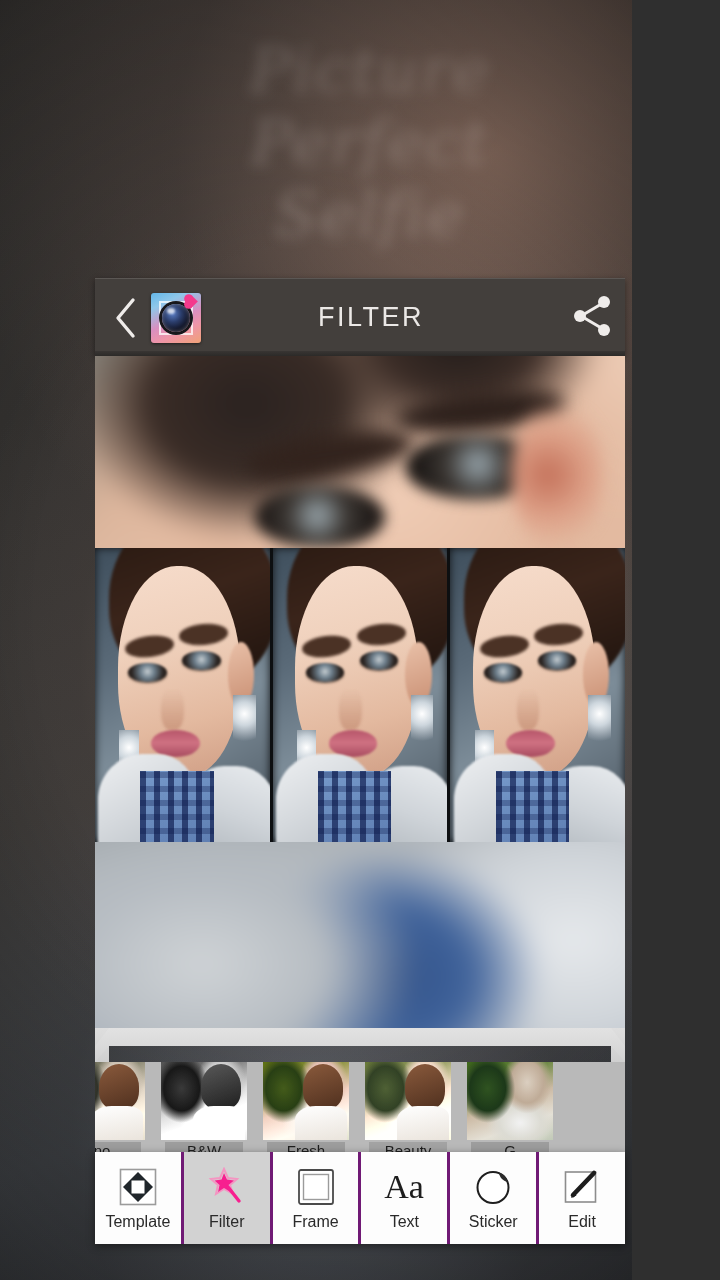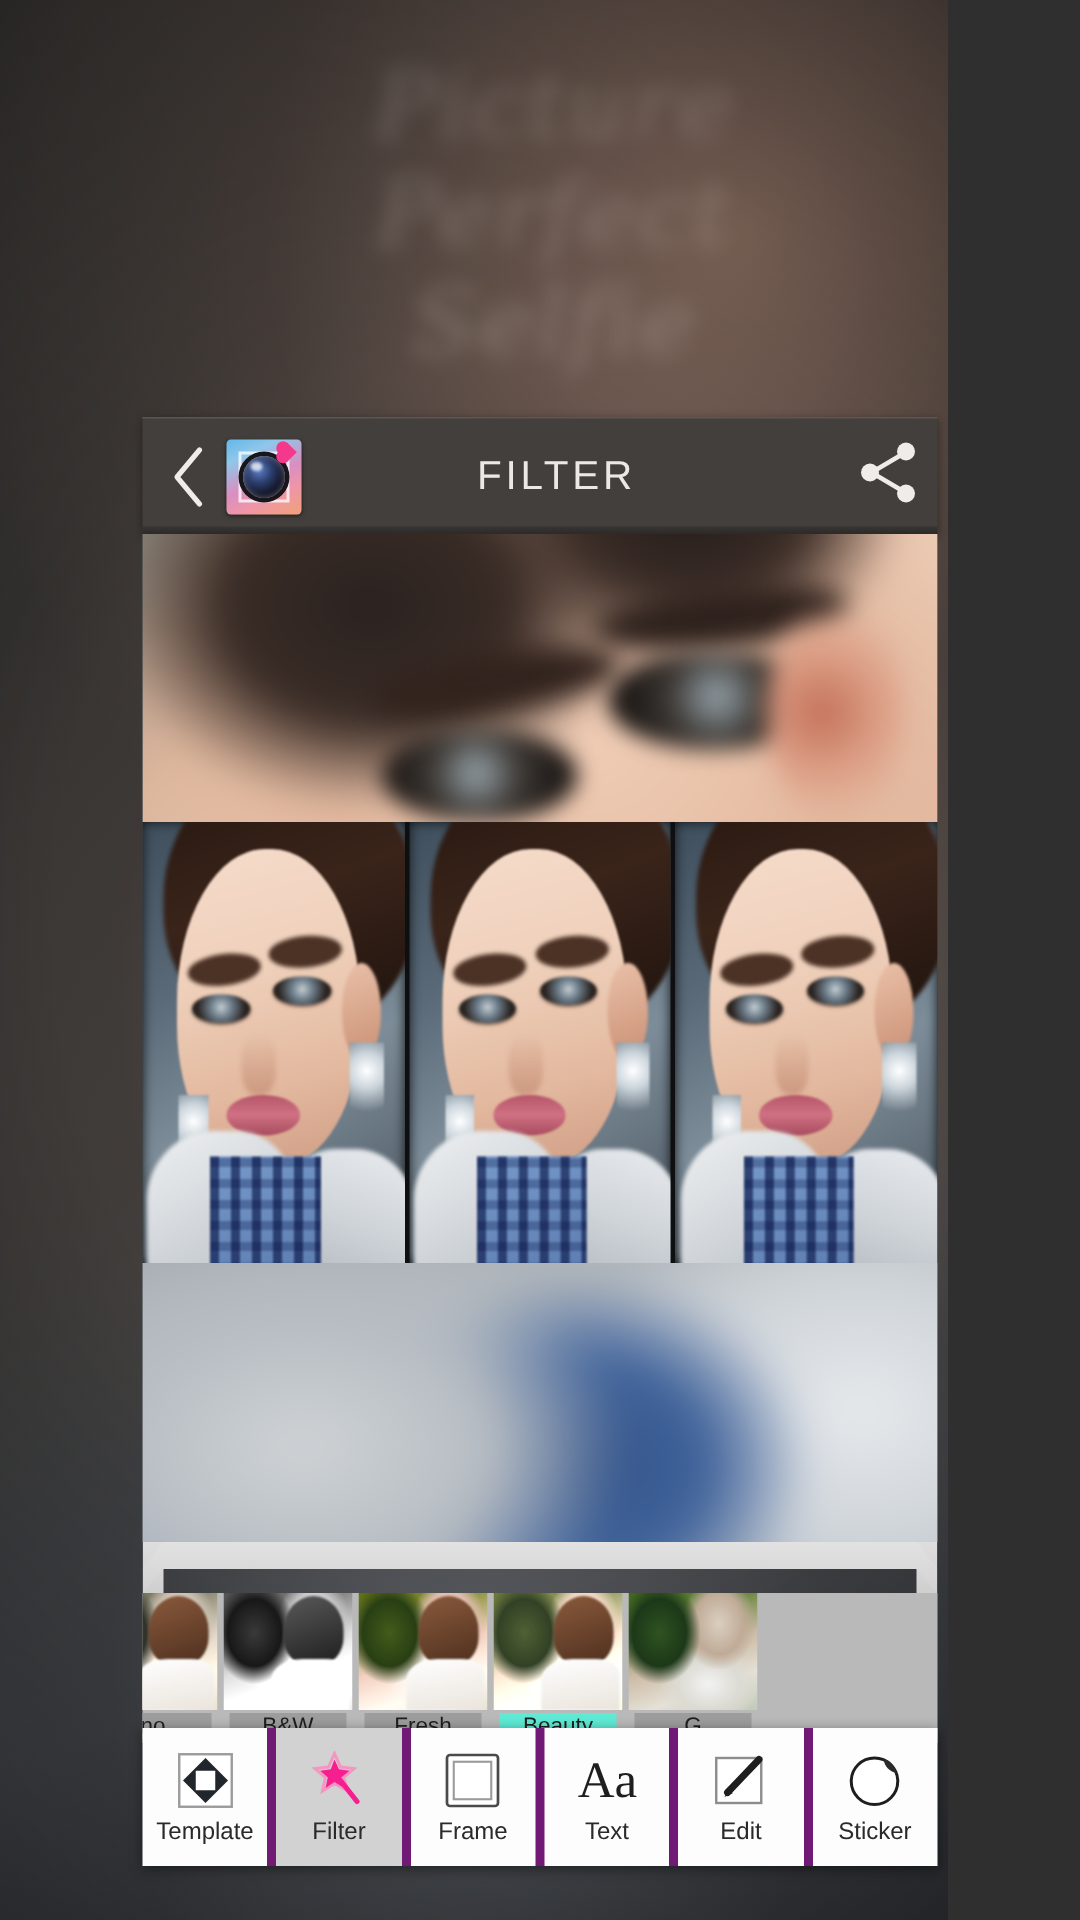--- a/index.html
+++ b/index.html
@@ -222,21 +222,21 @@
     background:linear-gradient(180deg,#e2e2e2 0%, #d2d2d2 100%);
     clip-path:polygon(14px 0, 516px 0, 530px 18px, 530px 34px, 516px 18px, 14px 18px, 0 34px, 0 18px);
   }
 
   
   .filters{
     position:relative; width:530px; height:100px;
     background:#b9b9b9; display:flex; align-items:flex-start; overflow:hidden;
   }
   .fitem{
-    position:relative; width:86px; height:100px; flex:0 0 auto; margin-right:4px;
+    position:relative; width:86px; height:100px; flex:0 0 auto; margin-right:16px;
     overflow:hidden;
   }
   .fthumb{ position:absolute; left:0; top:0; width:86px; height:78px; overflow:hidden; }
   .fthumb .sc{
     position:absolute; inset:0;
     background:
       radial-gradient(40% 55% at 24% 34%, #3d5424 0%, #25391a 52%, rgba(37,57,26,0) 80%),
       radial-gradient(34% 48% at 70% 26%, #e8d9cf 0%, #cbb3a6 55%, rgba(203,179,166,0) 84%),
       radial-gradient(46% 40% at 62% 78%, #ffffff 0%, #e9e6e0 52%, rgba(233,230,224,0) 86%),
       linear-gradient(160deg,#51671f 0%, #7e8a4b 26%, #d9c3b4 52%, #f2ece4 76%, #cfd3c2 100%);
@@ -247,42 +247,42 @@
   }
   .fthumb .dress{
     position:absolute; right:2px; bottom:0; width:52px; height:34px; border-radius:40% 30% 0 0;
     background:linear-gradient(170deg,#ffffff,#eae4dc); filter:blur(.6px);
   }
   .flabel{
     position:absolute; left:4px; right:4px; top:80px; height:18px;
     background:#9d9d9d; color:#1e1e1e; font-size:15px; line-height:18px;
     text-align:center; white-space:nowrap; overflow:hidden;
   }
-  .fitem.sel .flabel{ background:#5eead4; }
+  .fitem.sel .flabel{ background:#a3a3a3; }
   .fitem.sel::after{
     content:""; position:absolute; left:18px; right:18px; bottom:0; height:5px; background:#f71f8f;
   }
   
   .t-mono .sc{ filter:saturate(.25) contrast(1.05) sepia(.25); }
   .t-fresh .sc{ filter:saturate(1.25) brightness(1.08) hue-rotate(-6deg); }
   .t-bw .sc{ filter:grayscale(1) contrast(1.35); }
   .t-bw .hair,.t-bw .dress{ filter:grayscale(1) contrast(1.3) blur(.6px); }
   .t-beauty .sc{ filter:saturate(.85) brightness(1.16) sepia(.14); }
   .t-pure .sc{ filter:saturate(.7) brightness(1.2) sepia(.22); }
   .t-pink .sc{ filter:saturate(1.1) brightness(1.1) hue-rotate(-18deg); }
   .t-green .sc{ filter:saturate(1.15) brightness(.95) hue-rotate(12deg); }
 
   
   .toolbar{
     position:absolute; left:95px; top:1152px; width:530px; height:92px;
     background:#fdfdfd; display:flex; box-shadow:0 2px 8px rgba(0,0,0,.45);
   }
   .tool{
     flex:1; display:flex; flex-direction:column; align-items:center; justify-content:center;
-    gap:4px; border-right:6px solid #701a75;
+    gap:4px; border-right:3px solid #701a75;
   }
   .tool:last-child{ border-right:none; }
   .tool.active{ background:#d2d2d2; }
   .tool .ic{ height:44px; display:flex; align-items:center; justify-content:center; }
   .tool .tl{ font-size:16px; color:#2a2a2a; }
 </style>
 </head>
 <body>
 
 <div id="screen">
@@ -492,31 +492,31 @@
         <svg width="44" height="40" viewBox="0 0 44 40">
           <text x="22" y="31" font-family="Liberation Serif, serif" font-size="34" fill="#1e1e1e" text-anchor="middle">Aa</text>
         </svg>
       </div>
       <div class="tl">Text</div>
     </div>
 
     <div class="tool">
       <div class="ic">
         <svg width="38" height="38" viewBox="0 0 38 38">
+          <circle cx="19" cy="19.5" r="15.5" fill="#fff" stroke="#1e1e1e" stroke-width="2"></circle>
+          <path d="M25,4.5 C30,6 33,10 33.5,14 C29,13 25.5,9.5 25,4.5 Z" fill="#2b2b2b"></path>
+        </svg>
+      </div>
+      <div class="tl">Sticker</div>
+    </div>
+
+    <div class="tool">
+      <div class="ic">
+        <svg width="38" height="38" viewBox="0 0 38 38">
           <rect x="2.5" y="4" width="30" height="30" fill="#fff" stroke="#8d8d8d" stroke-width="1.6"></rect>
           <line x1="10" y1="27" x2="31" y2="5" stroke="#1e1e1e" stroke-width="4.6" stroke-linecap="round"></line>
           <polygon points="8,30 10.5,24.5 13.5,27.5" fill="#1e1e1e"></polygon>
         </svg>
       </div>
       <div class="tl">Edit</div>
     </div>
-
-    <div class="tool">
-      <div class="ic">
-        <svg width="38" height="38" viewBox="0 0 38 38">
-          <circle cx="19" cy="19.5" r="15.5" fill="#fff" stroke="#1e1e1e" stroke-width="2"></circle>
-          <path d="M25,4.5 C30,6 33,10 33.5,14 C29,13 25.5,9.5 25,4.5 Z" fill="#2b2b2b"></path>
-        </svg>
-      </div>
-      <div class="tl">Sticker</div>
-    </div>
   </div>
 </div>
 
 </body></html>

